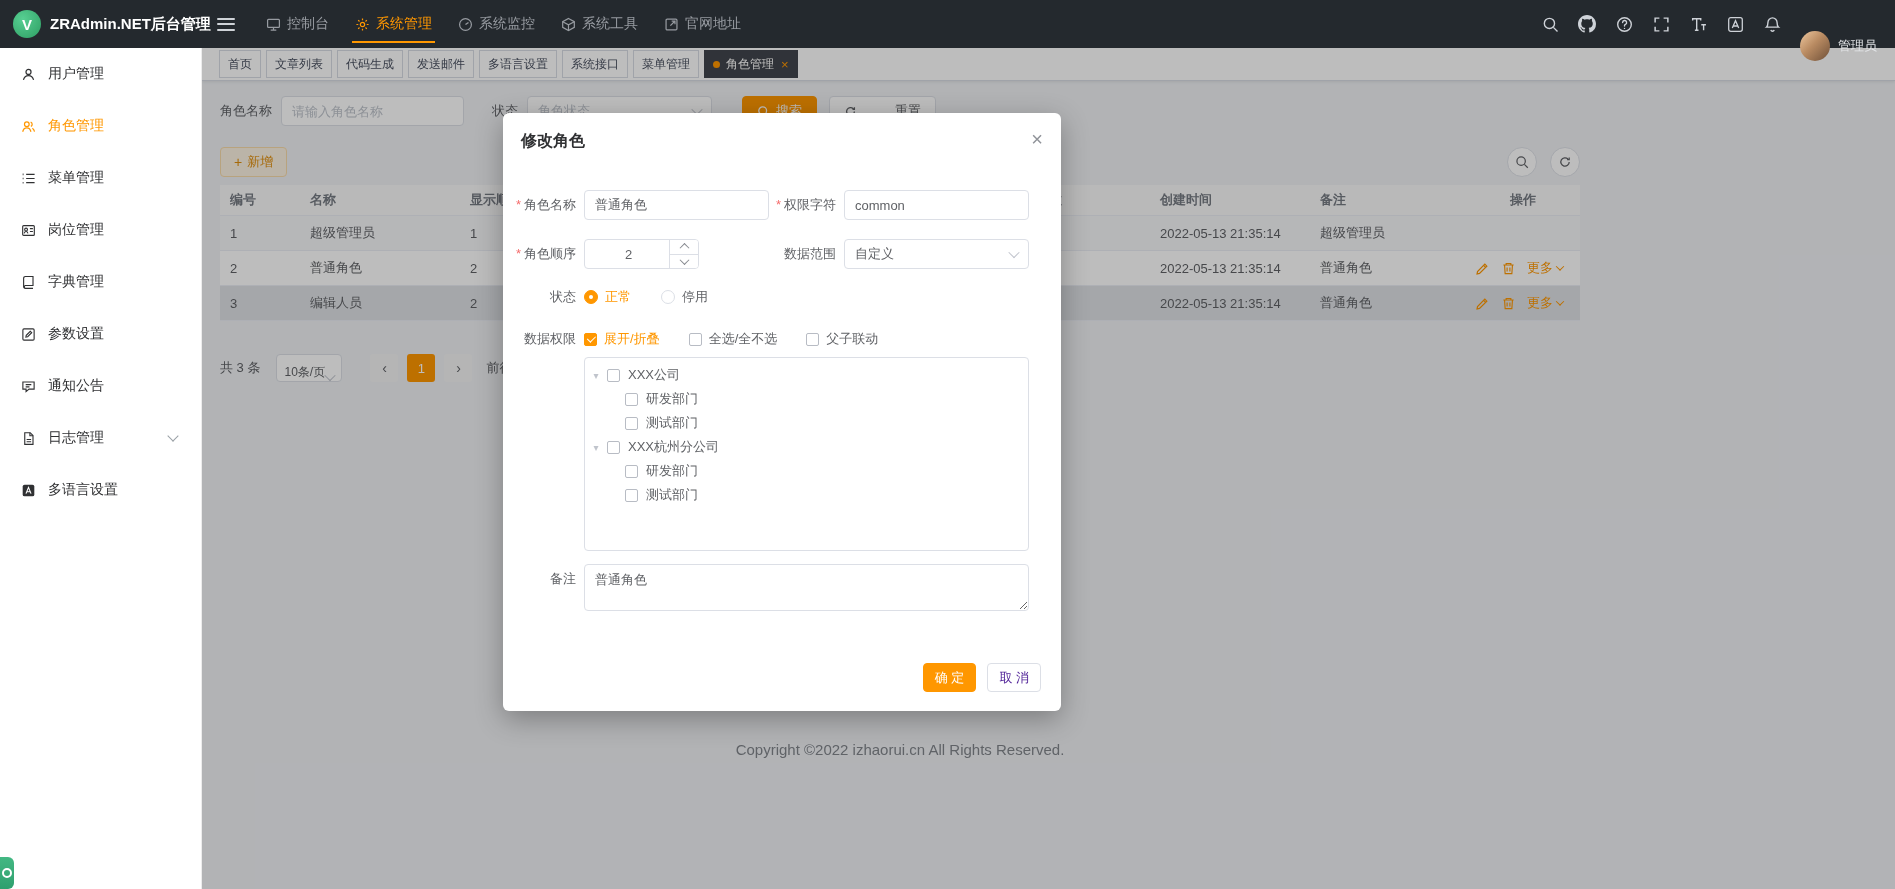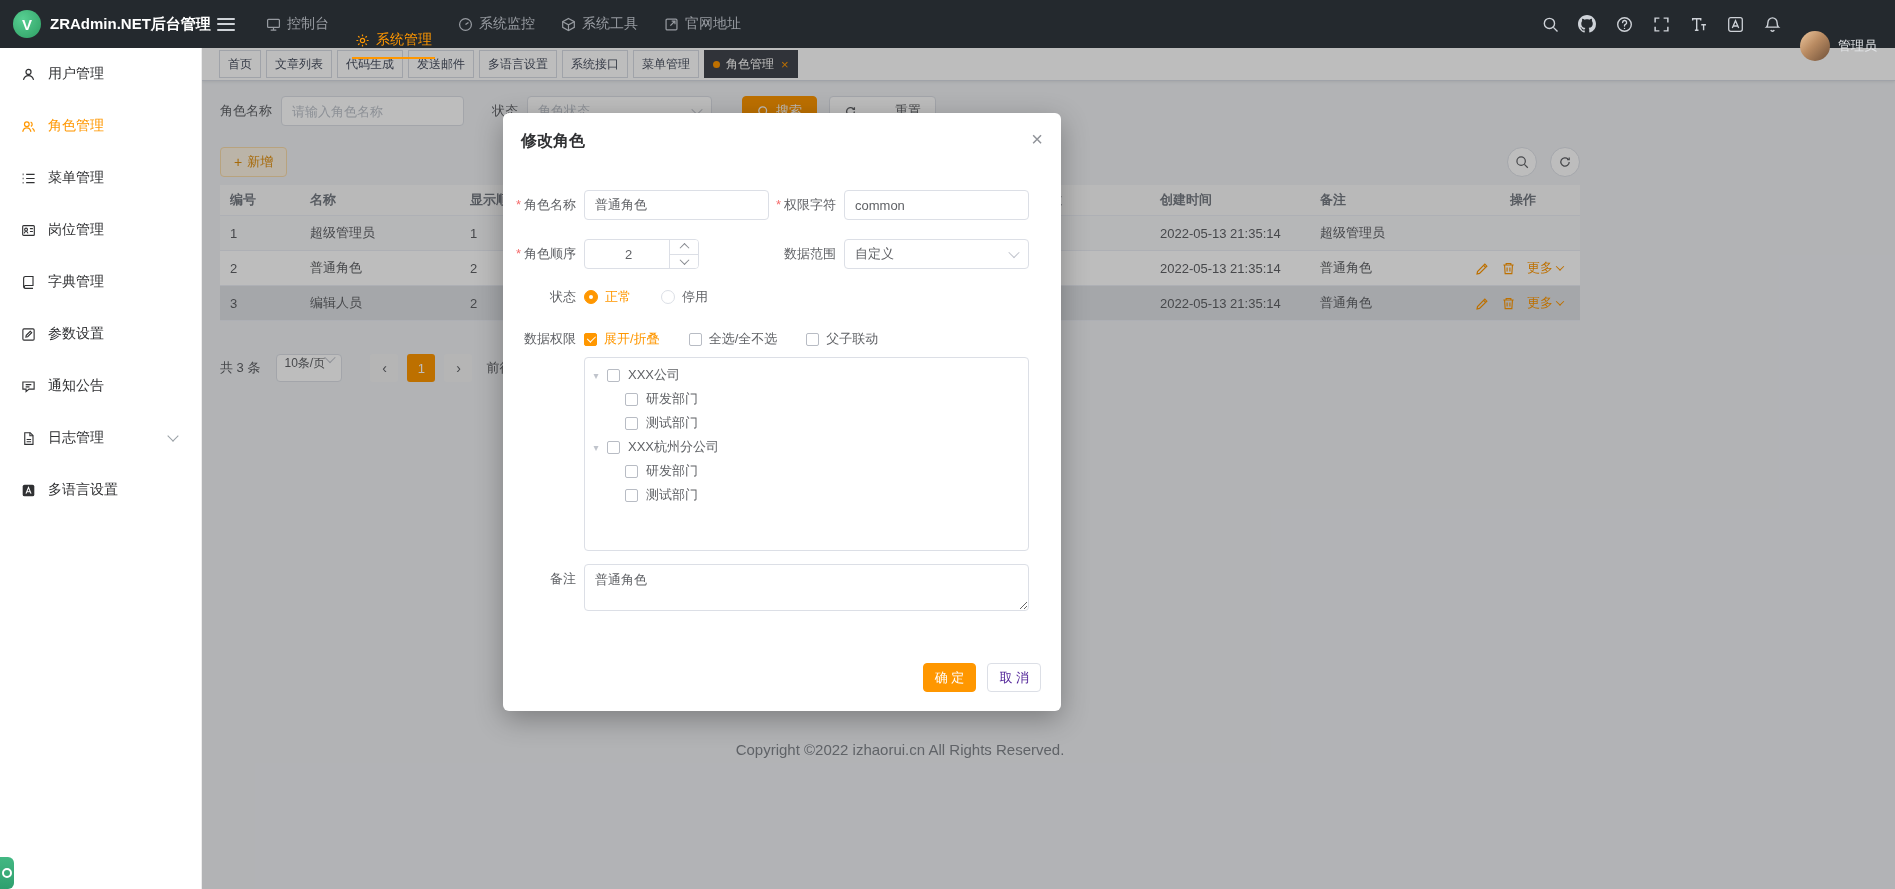--- a/index.html
+++ b/index.html
@@ -12,21 +12,21 @@
 
   
   .header{position:absolute;top:0;left:0;right:0;height:48px;background:#24292e;display:flex;align-items:center;z-index:70;}
   .logo-area{width:202px;flex:none;display:flex;align-items:center;gap:9px;padding-left:13px;box-sizing:border-box;}
   .logo-circle{width:28px;height:28px;border-radius:50%;flex:none;background:radial-gradient(circle at 35% 32%,#57cf92,#2e9e63);color:#fff;font-weight:bold;font-size:15px;display:flex;align-items:center;justify-content:center;}
   .logo-text{color:#fff;font-size:15px;font-weight:bold;white-space:nowrap;}
   .hamburger{margin-left:15px;width:18px;cursor:pointer;}
   .hamburger div{height:2px;background:#cfd3d8;margin:3.5px 0;border-radius:1px;}
   .top-nav{display:flex;height:48px;margin-left:18px;}
   .nav-item{display:flex;align-items:center;gap:6px;padding:0 13px;color:#979ba1;font-size:14px;height:48px;box-sizing:border-box;position:relative;cursor:pointer;white-space:nowrap;}
-  .nav-item.active{color:#ff9700;margin-top:16px;}
+  .nav-item.active{color:#ff9700;}
   .nav-item.active::after{content:"";position:absolute;left:10px;right:10px;bottom:5px;height:2px;background:#ff9700;}
   .header-right{margin-left:auto;display:flex;align-items:center;gap:19px;padding-right:18px;color:#ced2d8;}
   .hicon{width:18px;height:18px;display:flex;align-items:center;justify-content:center;color:#ced2d8;cursor:pointer;}
   .user-box{display:flex;align-items:center;gap:8px;cursor:pointer;margin-top:44px;}
   .avatar{width:30px;height:30px;border-radius:50%;background:linear-gradient(135deg,#f0c9a0 0%,#b98b62 45%,#6e4f38 100%);}
   .username{color:#e2e4e7;font-size:13px;white-space:nowrap;}
 
   
   .sidebar{position:absolute;top:48px;left:0;width:202px;bottom:0;background:#fff;z-index:60;border-right:1px solid #ececec;box-sizing:border-box;}
   .side-item{height:52px;display:flex;align-items:center;gap:12px;padding-left:21px;color:#303133;font-size:14px;cursor:pointer;position:relative;}
@@ -73,21 +73,21 @@
   .ops-head{padding-left:45px;}
   .t-row.striped{background:#f6f7f9;}
   .t-row.selected{background:#dfe2e6;}
   .op-icon{width:15px;height:15px;color:#ff9700;margin-right:11px;cursor:pointer;display:flex;}
   .op-more{display:inline-flex;align-items:center;gap:4px;color:#ff9700;font-size:13px;cursor:pointer;}
   .op-more .cdown{border-color:#ff9700;width:5px;height:5px;border-width:1.3px;}
 
   
   .pagination{display:flex;align-items:center;margin-top:33px;font-size:13px;color:#606266;}
   .ptotal{margin-right:16px;white-space:nowrap;}
-  .psel{width:66px;height:28px;border:1px solid #dcdfe6;border-radius:4px;display:flex;align-items:flex-start;justify-content:space-between;padding:0 7px;background:#fff;font-size:12px;color:#606266;box-sizing:border-box;cursor:pointer;margin-right:28px;}
+  .psel{width:66px;height:28px;border:1px solid #dcdfe6;border-radius:4px;display:flex;align-items:flex-end;justify-content:space-between;padding:0 7px;background:#fff;font-size:12px;color:#606266;box-sizing:border-box;cursor:pointer;margin-right:28px;}
   .pgroup{display:flex;align-items:center;gap:9px;margin-right:14px;}
   .pbtn{min-width:28px;height:28px;background:#f4f4f5;color:#606266;display:flex;align-items:center;justify-content:center;border-radius:3px;font-size:14px;cursor:pointer;}
   .pbtn.current{background:#ff9700;color:#fff;font-size:13px;}
   .jumper{white-space:nowrap;}
 
   .copyright{position:absolute;top:645px;left:0;width:1360px;text-align:center;color:#82868c;font-size:15px;}
 
   
   .overlay{position:absolute;top:48px;left:202px;right:0;bottom:0;background:rgba(0,0,0,0.26);z-index:40;}
   .dialog{position:absolute;left:503px;top:113px;width:558px;height:598px;background:#fff;border-radius:6px;box-shadow:0 8px 28px rgba(0,0,0,.3);z-index:100;box-sizing:border-box;}

